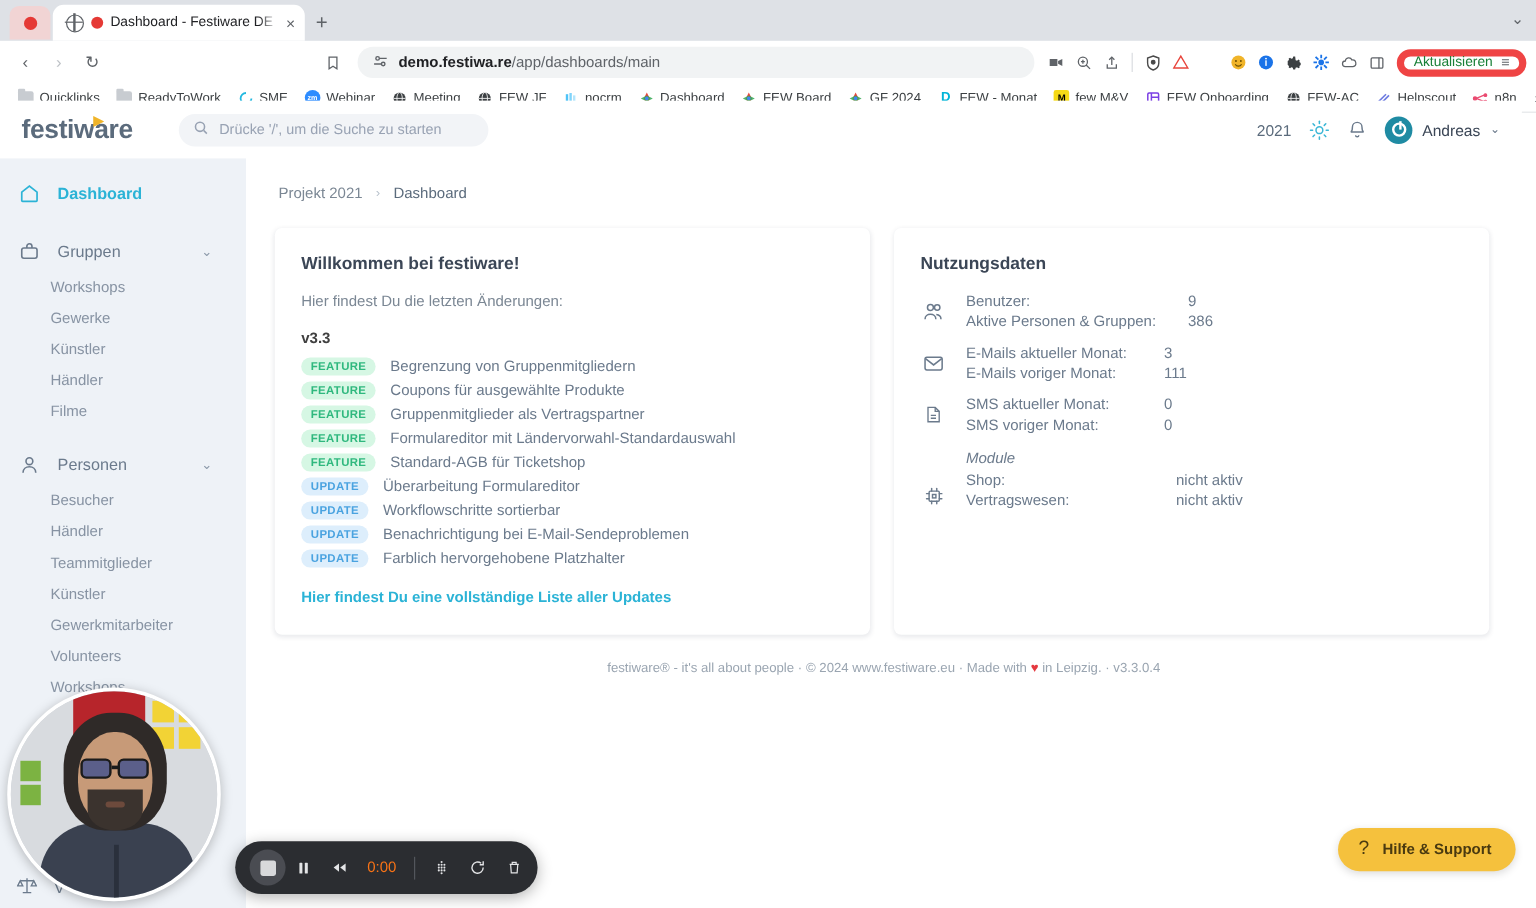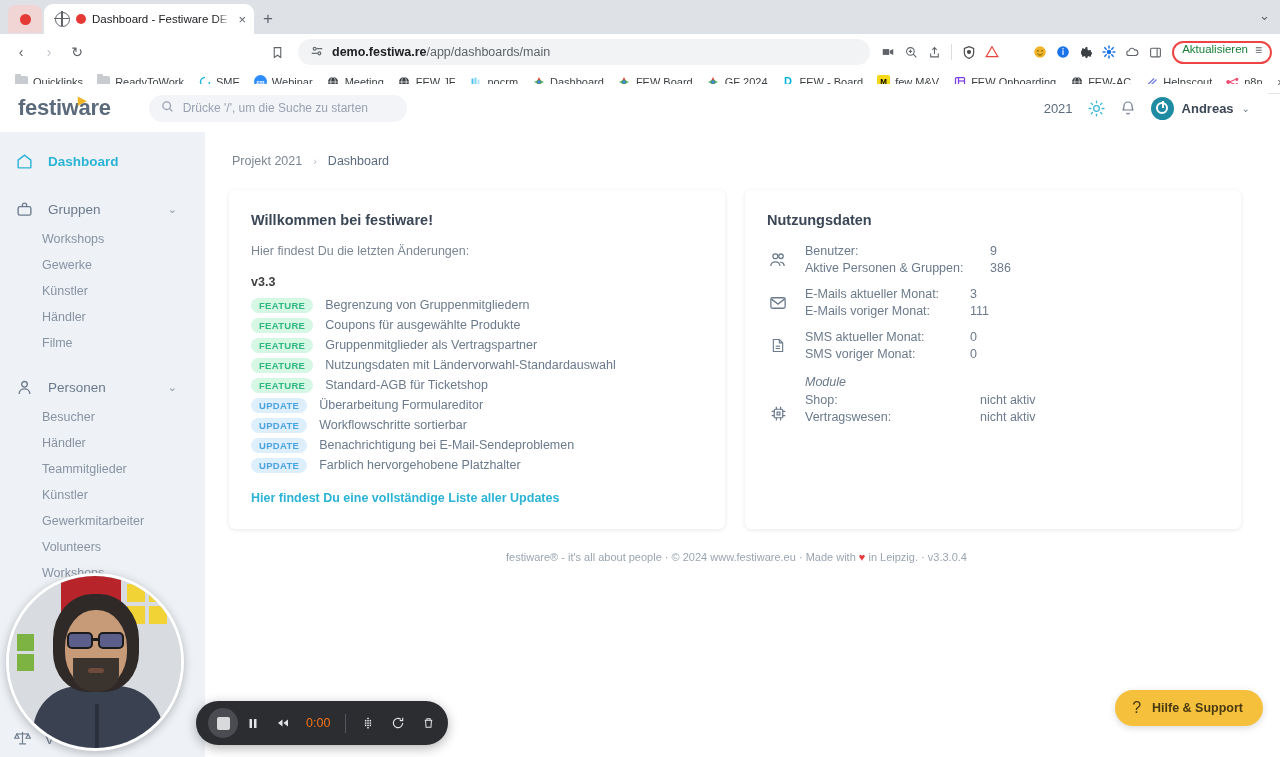--- a/index.html
+++ b/index.html
@@ -69,22 +69,22 @@
     flex: 1 1 auto; height: 26px; background: #f1f3f4; border-radius: 13px;
     display: flex; align-items: center; gap: 8px; padding: 0 12px;
     margin: 0 6px; font-size: 12.5px; color:#202124;
   }
   .url-host { color:#202124; font-weight: 600; }
   .url-path { color:#5f6368; }
   .tb-right { display:flex; align-items:center; gap: 3px; flex:0 0 auto; }
   .ext-ico { width:20px; height:20px; display:flex; align-items:center; justify-content:center; font-size:13px; }
   .tb-sep { width:1px; height:16px; background:#dadce0; margin:0 4px; }
   .update-btn {
-    height: 23px; border: 2px solid #ef4444; border-radius: 12px;
-    color: #188038; font-size: 11.5px; display:flex; align-items:flex-start;
+    height: 23px; border: 6px solid #ef4444; border-radius: 12px;
+    color: #188038; font-size: 11.5px; display:flex; align-items:center;
     padding: 0 8px; gap: 7px; margin-left:4px;
   }
   .hamb { display:inline-block; color:#5f6368; font-size:12px; }
 
   .bookmarks {
     height: 24px; background:#fff; display:flex; align-items:center;
     padding: 0 8px; gap: 0; border-bottom: 1px solid #e4e6e9;
     font-size: 11px; color: #3c4043; white-space: nowrap; overflow: hidden;
   }
   .bm { display:flex; align-items:center; gap:5px; padding: 0 7px; height:20px; flex:0 0 auto; }
@@ -111,21 +111,21 @@
   .hdr-right { margin-left:auto; display:flex; align-items:center; gap:15px; }
   .hdr-year { font-size: 13px; color:#5b6b7c; }
   .hdr-ico { color:#3bb7d6; display:flex; align-items:center; }
   .hdr-ico.bell { color:#6b7a8c; }
   .avatar {
     width:23px;height:23px;border-radius:50%;background:#1f8ba3;
     display:flex;align-items:center;justify-content:center;
   }
   .avatar-inner { width:12px;height:12px;border-radius:50%;border:2px solid #fff; position:relative;}
   .avatar-inner:before{content:"";position:absolute;left:4px;top:-3px;width:2px;height:7px;background:#fff;}
-  .hdr-user { font-size:13px; color:#3b4656; font-weight:700; }
+  .hdr-user { font-size:13px; color:#3b4656; font-weight:400; }
   .hdr-caret { color:#6b7a8c; font-size:10px; }
 
   .body-row { display:flex; height: 625px; }
 
   .sidebar {
     width: 205px; background:#eef2f7; padding-top: 12px; position:relative;
     flex: 0 0 auto;
   }
   .nav-item {
     display:flex; align-items:center; gap:14px; padding: 0 0 0 14px; height:34px;
@@ -432,21 +432,21 @@
           <svg width="12" height="12" viewBox="0 0 24 24">
             <path d="M12 2l5 10-5 10-5-10z" fill="#e8453c"></path>
             <path d="M2 12l10-5 10 5-10 5z" fill="#34a853" opacity=".85"></path>
             <circle cx="12" cy="12" r="3" fill="#4285f4"></circle>
           </svg>
         </span>
         <span>GF 2024</span>
       </div>
     <div class="bm">
         <span class="bm-ico" style="color:#00b4d8;font-weight:700;font-size:11px">D</span>
-        <span>FEW - Board</span>
+        <span>FEW - Monat</span>
       </div>
     <div class="bm">
         <span class="bm-ico" style="background:#f5d916;color:#000;font-weight:700;font-size:8px">M</span>
         <span>few M&amp;V</span>
       </div>
     <div class="bm">
         <span class="bm-ico">
           <svg width="12" height="12" viewBox="0 0 24 24" fill="none" stroke="#7b3fe4" stroke-width="2.5">
             <rect x="3" y="3" width="18" height="18" rx="2"></rect>
             <line x1="9" y1="3" x2="9" y2="21"></line>
@@ -650,21 +650,21 @@
             <div class="chg-row">
                 <span class="badge badge-feature">FEATURE</span>
                 <span class="chg-txt">Coupons für ausgewählte Produkte</span>
               </div>
             <div class="chg-row">
                 <span class="badge badge-feature">FEATURE</span>
                 <span class="chg-txt">Gruppenmitglieder als Vertragspartner</span>
               </div>
             <div class="chg-row">
                 <span class="badge badge-feature">FEATURE</span>
-                <span class="chg-txt">Nutzungsdaten mit Ländervorwahl-Standardauswahl</span>
+                <span class="chg-txt">Formulareditor mit Ländervorwahl-Standardauswahl</span>
               </div>
             <div class="chg-row">
                 <span class="badge badge-feature">FEATURE</span>
                 <span class="chg-txt">Standard-AGB für Ticketshop</span>
               </div>
             <div class="chg-row">
                 <span class="badge badge-update">UPDATE</span>
                 <span class="chg-txt">Überarbeitung Formulareditor</span>
               </div>
             <div class="chg-row">

